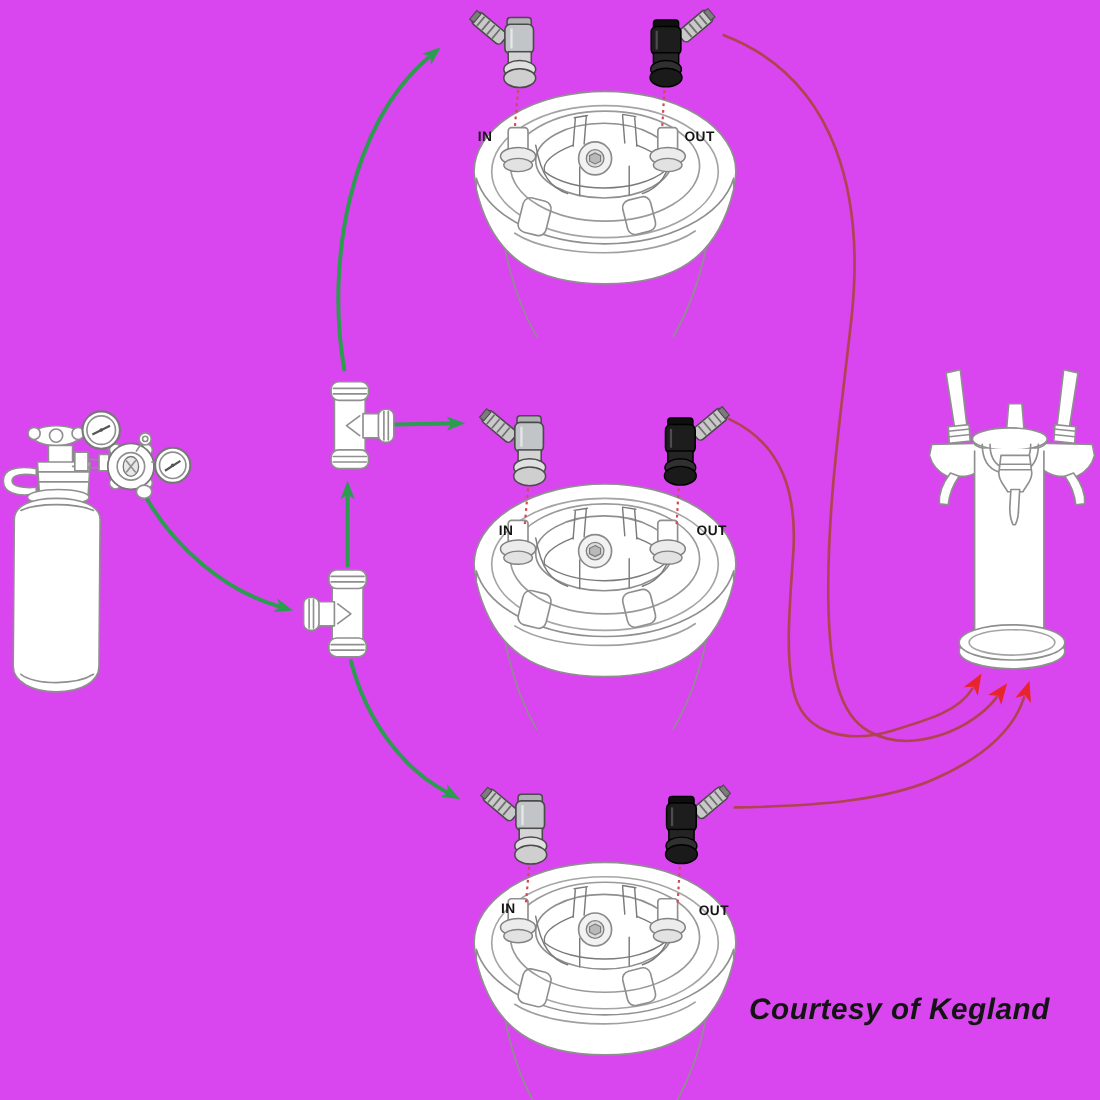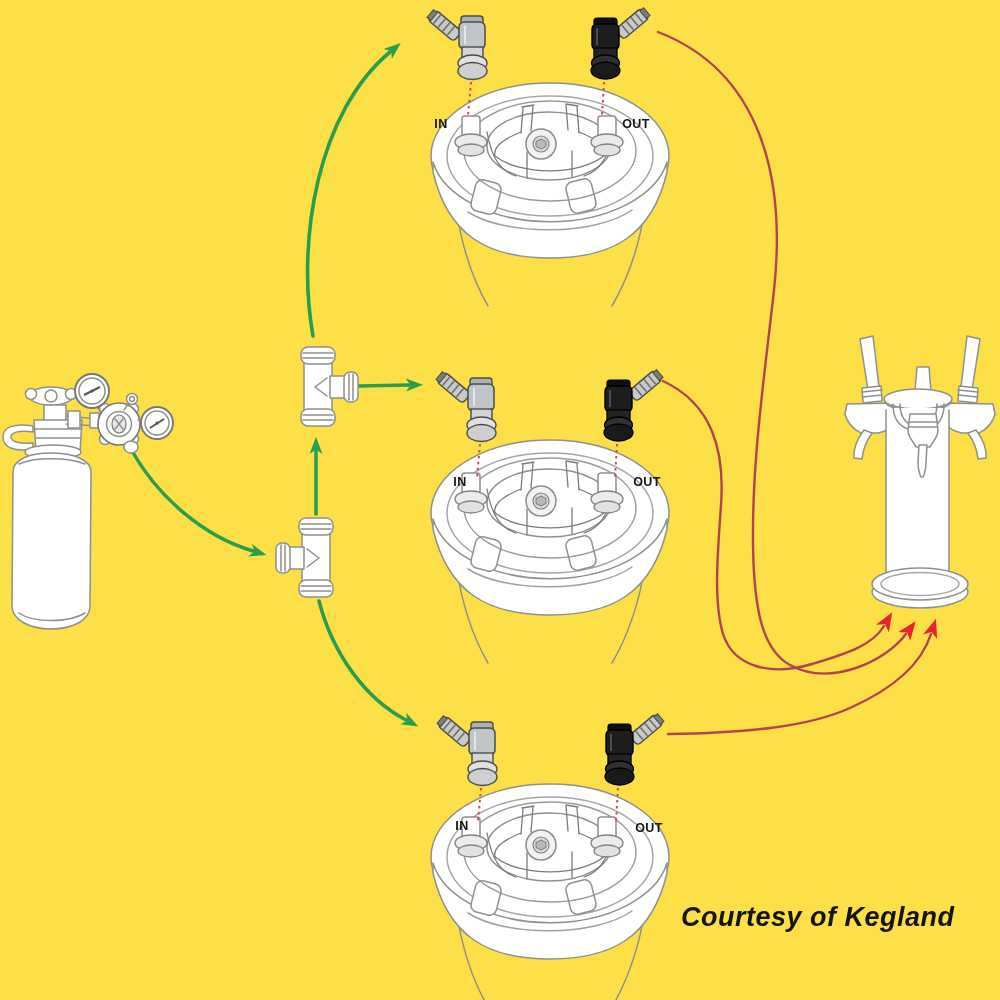--- a/index.html
+++ b/index.html
@@ -1,16 +1,16 @@
 <!DOCTYPE html>
 <html style="--gas-line-green: #2a9d4e; --beer-line-red: #b04350; --arrowhead-red: #e8252c; --dotted-connector-red: #d04a52; --line-art-gray: #8f8f8f; --disconnect-gray: #c2c5c8; --disconnect-black: #1d1d1d; --text-black: #141414;"><head>
 <meta charset="utf-8">
 <style>
   html,body{margin:0;padding:0;background:#ffffff;}
-  .stage{width:1000px;height:1000px;position:relative;background:#fde047;overflow:hidden;
+  .stage{width:1000px;height:1000px;position:relative;background:#d946ef;overflow:hidden;
          font-family:"Liberation Sans",sans-serif;}
   svg{display:block;}
   .art  {stroke:var(--line-art-gray,#8f8f8f);fill:none;stroke-width:1.5;stroke-linecap:round;stroke-linejoin:round;}
   .artf {stroke:var(--line-art-gray,#8f8f8f);fill:#ffffff;stroke-width:1.5;stroke-linejoin:round;}
   .artd {stroke:#7a7a7a;fill:none;stroke-width:1.3;stroke-linecap:round;}
   .gas  {stroke:var(--gas-line-green,#2a9d4e);stroke-width:3.6;fill:none;stroke-linecap:round;}
   .beer {stroke:var(--beer-line-red,#b04350);stroke-width:2.4;fill:none;stroke-linecap:round;}
   .dot  {stroke:var(--dotted-connector-red,#d04a52);stroke-width:2;stroke-dasharray:2.5,3.5;fill:none;}
   .mk-gas{fill:var(--gas-line-green,#2a9d4e);}
   .mk-red{fill:var(--arrowhead-red,#e8252c);}

